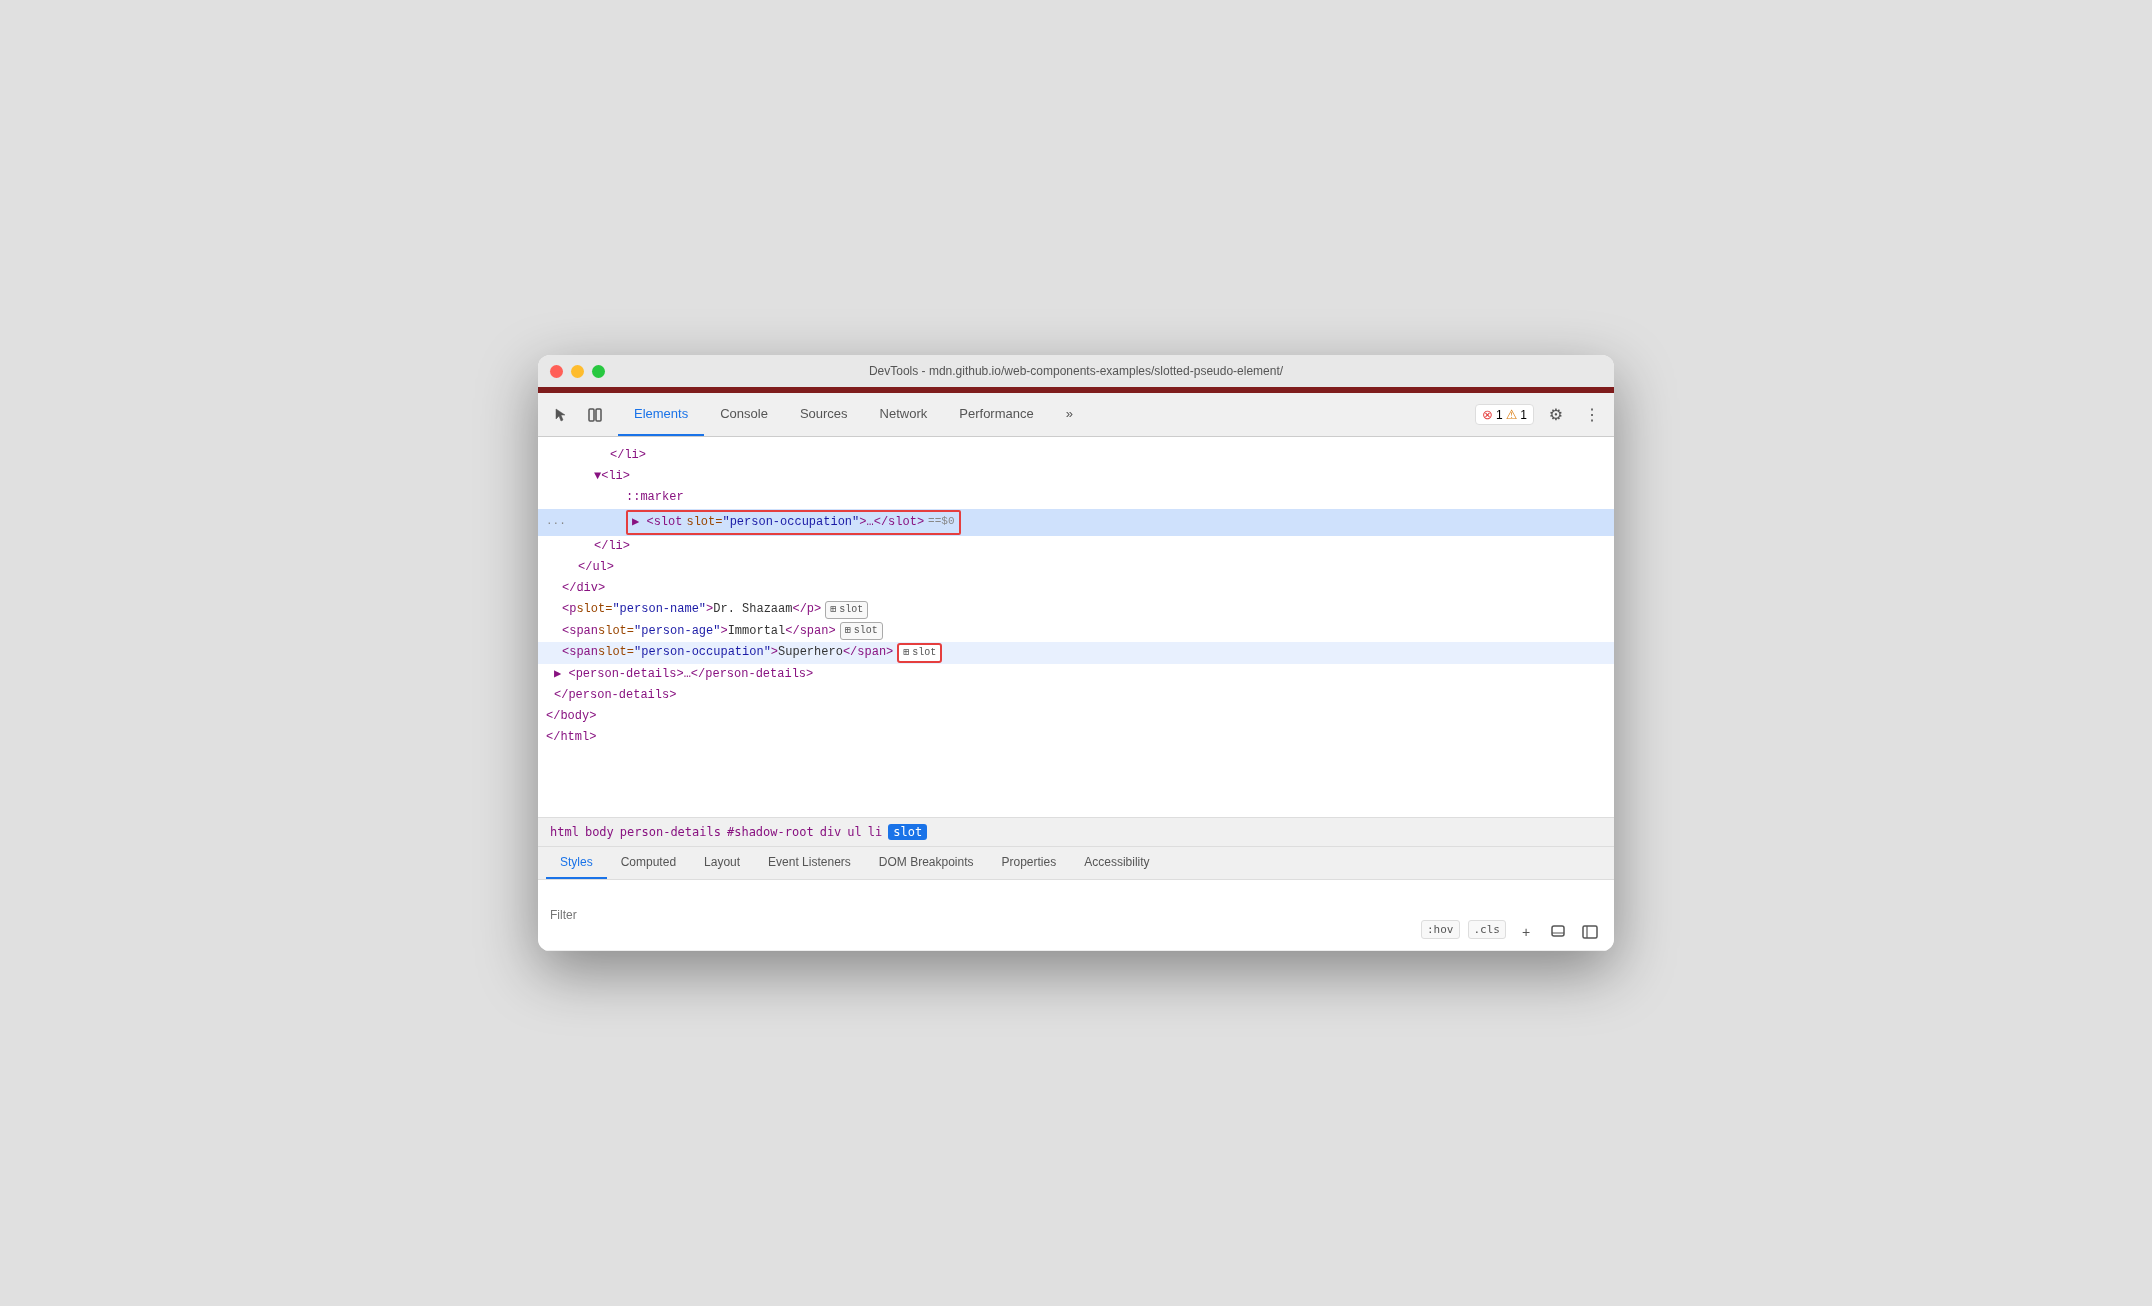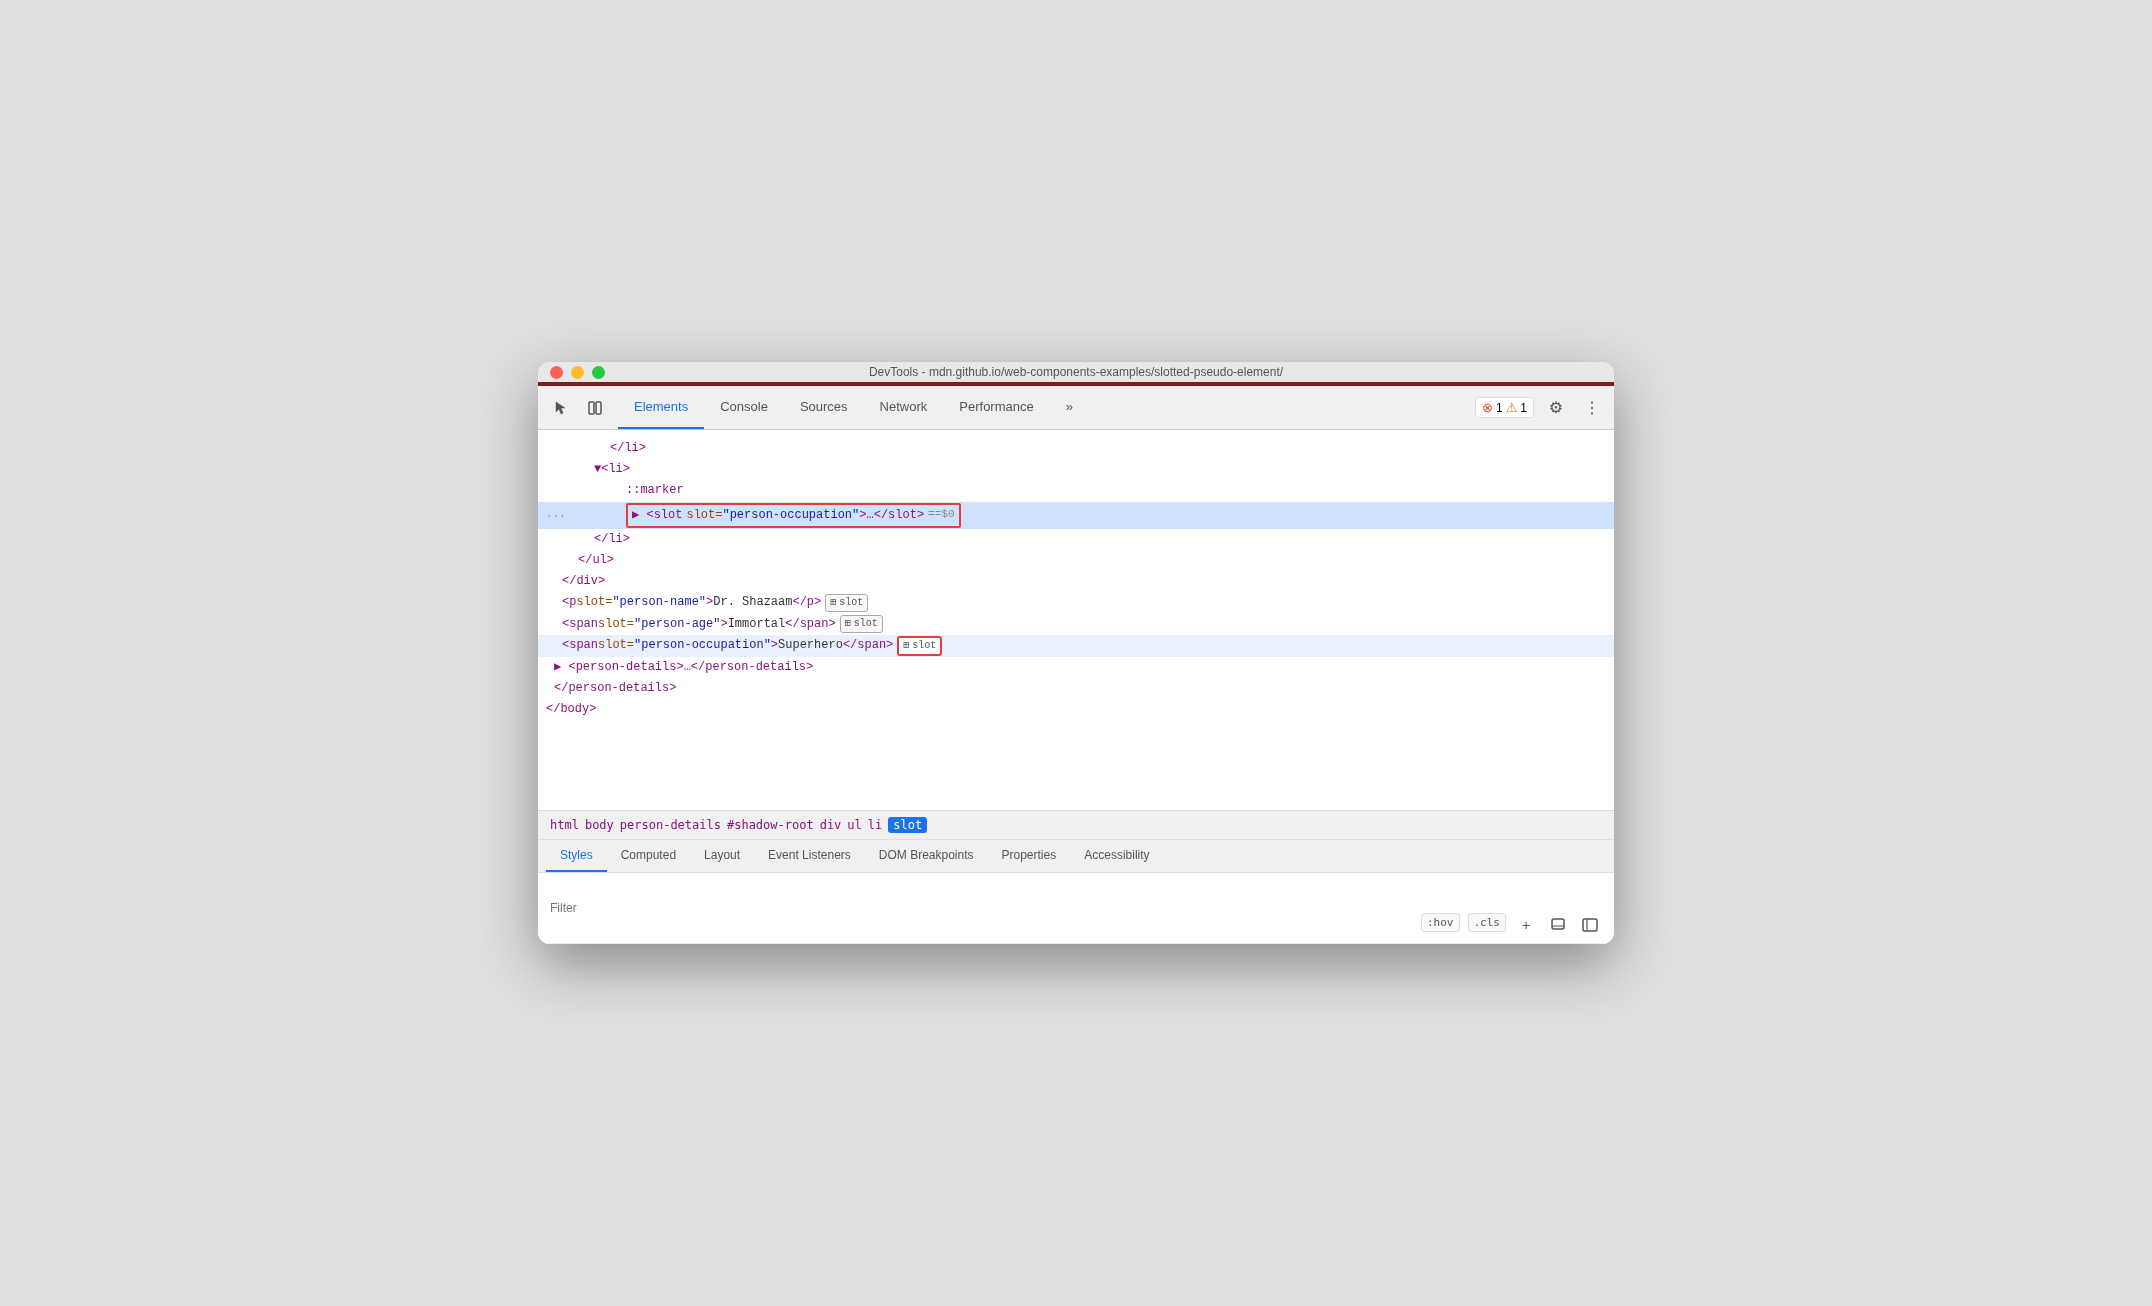--- a/index.html
+++ b/index.html
@@ -14,25 +14,25 @@
     .window {
       width: 1076px;
       background: #f5f5f5;
       border-radius: 12px;
       box-shadow: 0 20px 60px rgba(0,0,0,0.4);
       overflow: hidden;
     }
     
     .titlebar {
       background: #e8e8e8;
-      height: 24px;
+      height: 38px;
       display: flex;
       align-items: center;
       padding: 0 12px;
-      border-bottom: 4px solid #7f1d1d;
+      border-bottom: 6px solid #7f1d1d;
       position: relative;
     }
     .traffic-lights {
       display: flex;
       gap: 8px;
       align-items: center;
     }
     .tl {
       width: 13px;
       height: 13px;
@@ -435,20 +435,23 @@
 
     <div class="dom-line">
       <span class="indent" style="width:8px"></span>
       <span class="tag">&lt;/person-details&gt;</span>
     </div>
 
     <div class="dom-line">
       <span class="tag">&lt;/body&gt;</span>
     </div>
 
+    <div class="dom-line">
+      <span class="tag">&lt;/html&gt;</span>
+    </div>
   </div>
 
   <div class="breadcrumb">
     <span class="crumb">html</span>
     <span class="crumb">body</span>
     <span class="crumb">person-details</span>
     <span class="crumb">#shadow-root</span>
     <span class="crumb">div</span>
     <span class="crumb">ul</span>
     <span class="crumb">li</span>

